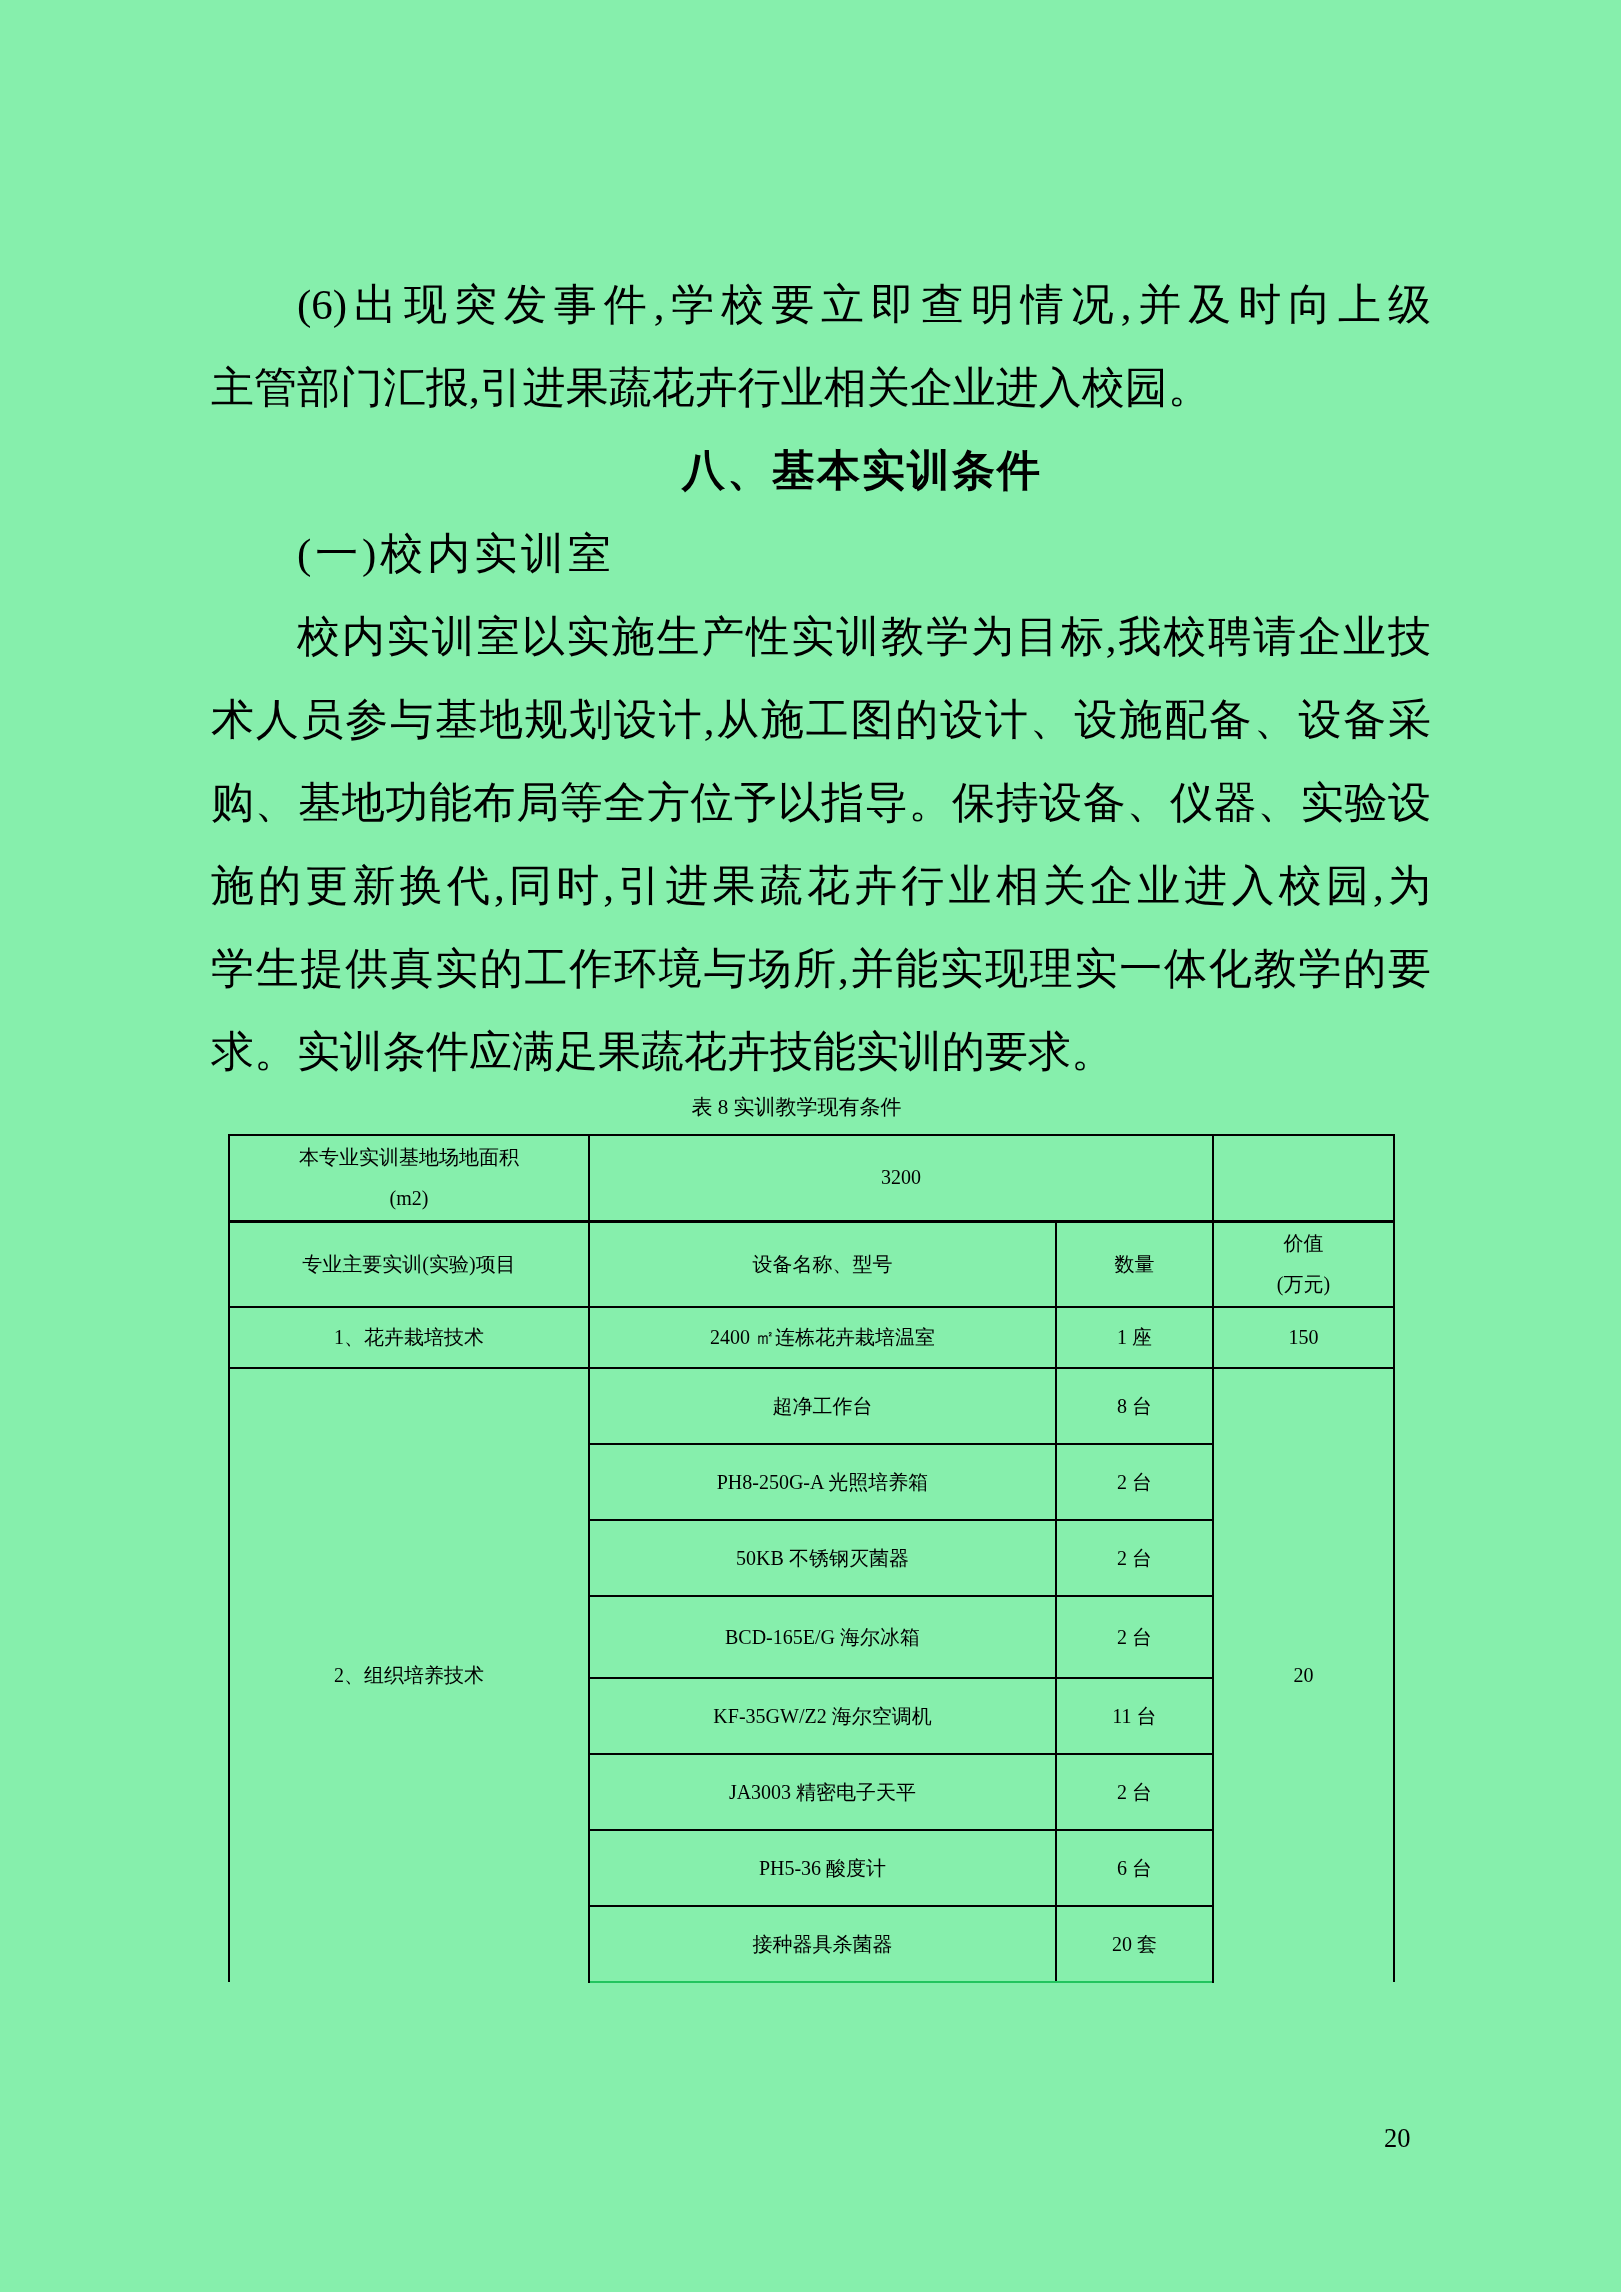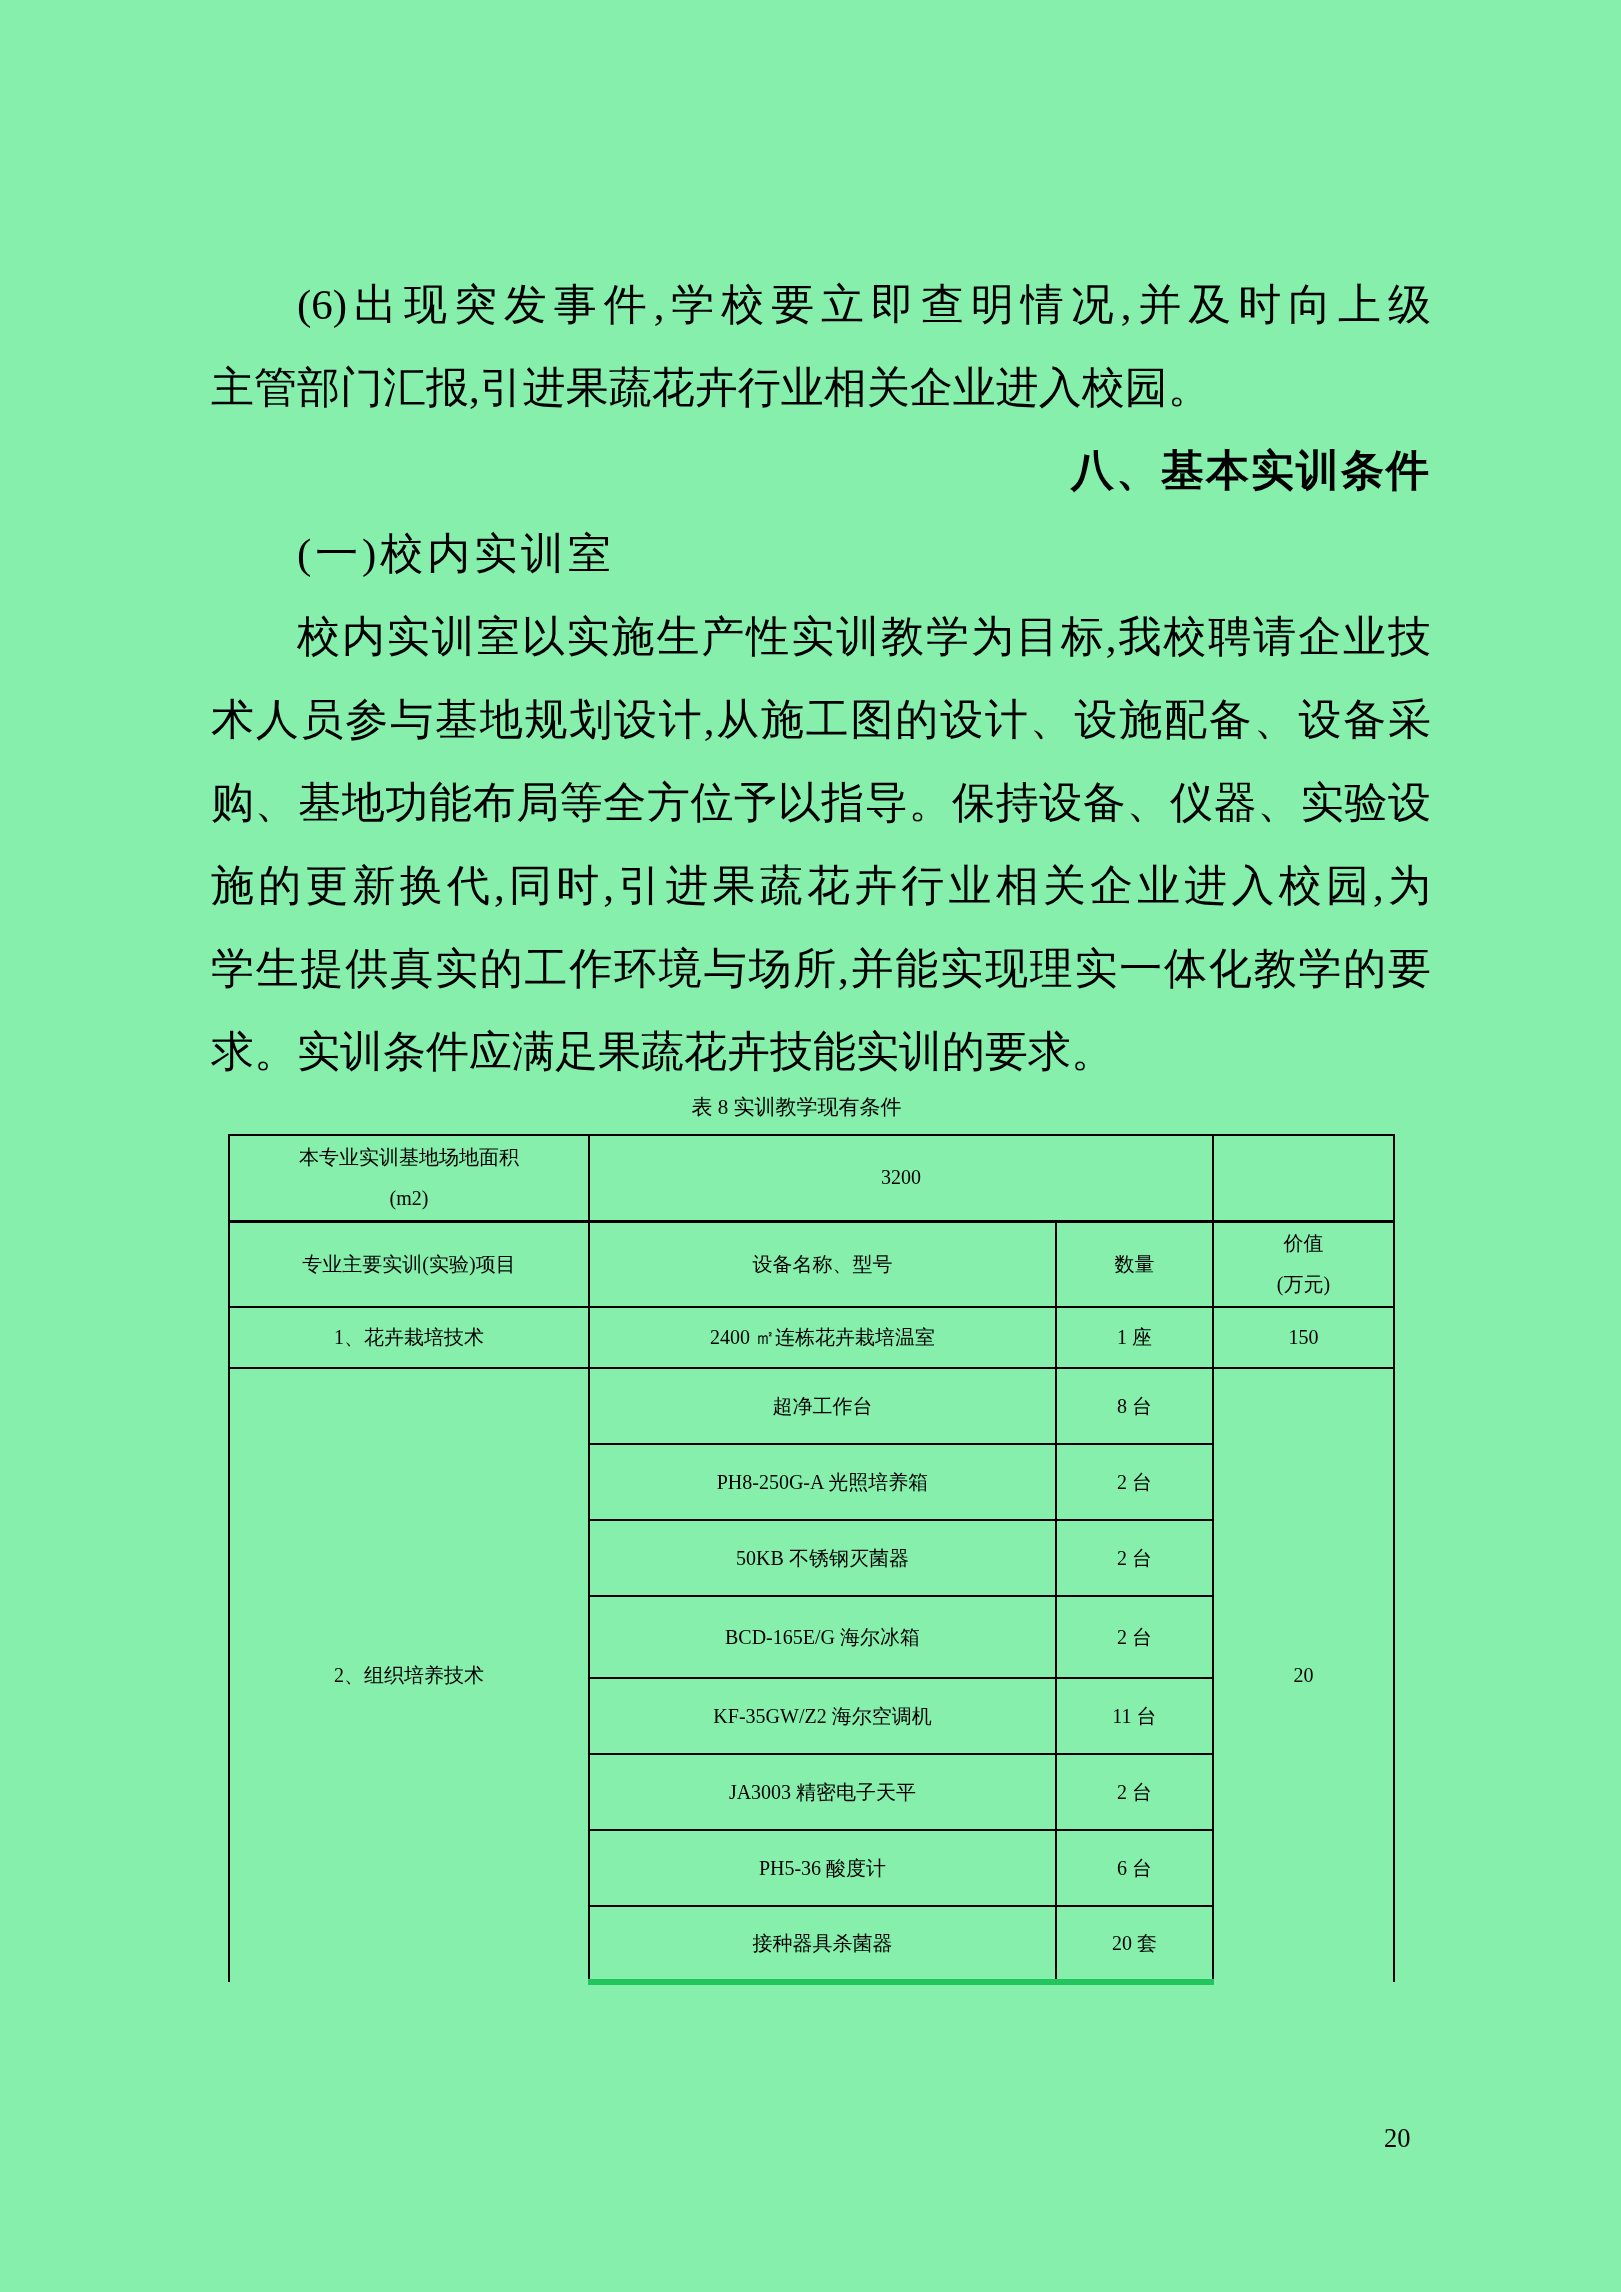--- a/index.html
+++ b/index.html
@@ -27,21 +27,21 @@
     text-align-last: justify;
   }
   .tline.final {
     text-align: left;
     text-align-last: auto;
   }
   .indent { text-indent: 86px; }
   .heading {
     font-family: Liberation Serif, serif;
     font-weight: bold;
-    text-align: right;
+    text-align: center;
     text-align-last: auto;
     text-indent: 82px;
     letter-spacing: 2px;
   }
   .subheading {
     text-align: left;
     text-align-last: auto;
     text-indent: 86px;
     letter-spacing: 3.9px;
   }
@@ -71,21 +71,21 @@
   table.equip td {
     border: 2px solid #000;
     text-align: center;
     vertical-align: middle;
     padding: 0;
     line-height: 41px;
     font-weight: normal;
   }
   table.equip tr.r-area td { border-bottom-width: 3.9px; }
   table.equip td.open-bottom { border-bottom: none; }
-  table.equip td.closed-bottom { border-bottom: 6px solid #22c55e; border-radius: 16px; }
+  table.equip td.closed-bottom { border-bottom: 2px solid #22c55e; border-radius: 16px; }
   
   .page-num {
     position: absolute;
     left: 1384px;
     top: 2123px;
     font-size: 26.5px;
     line-height: 31px;
   }
 </style>
 </head>

